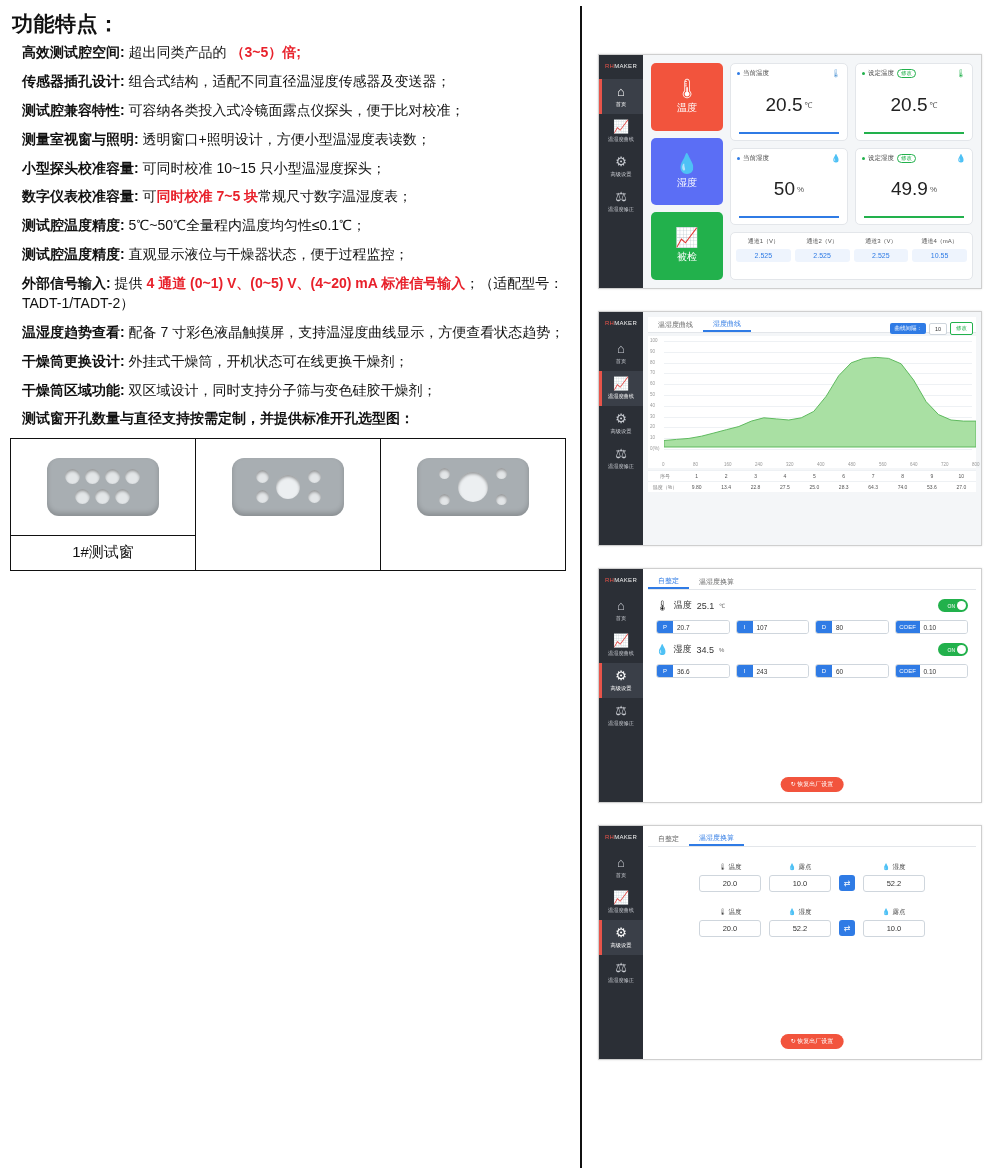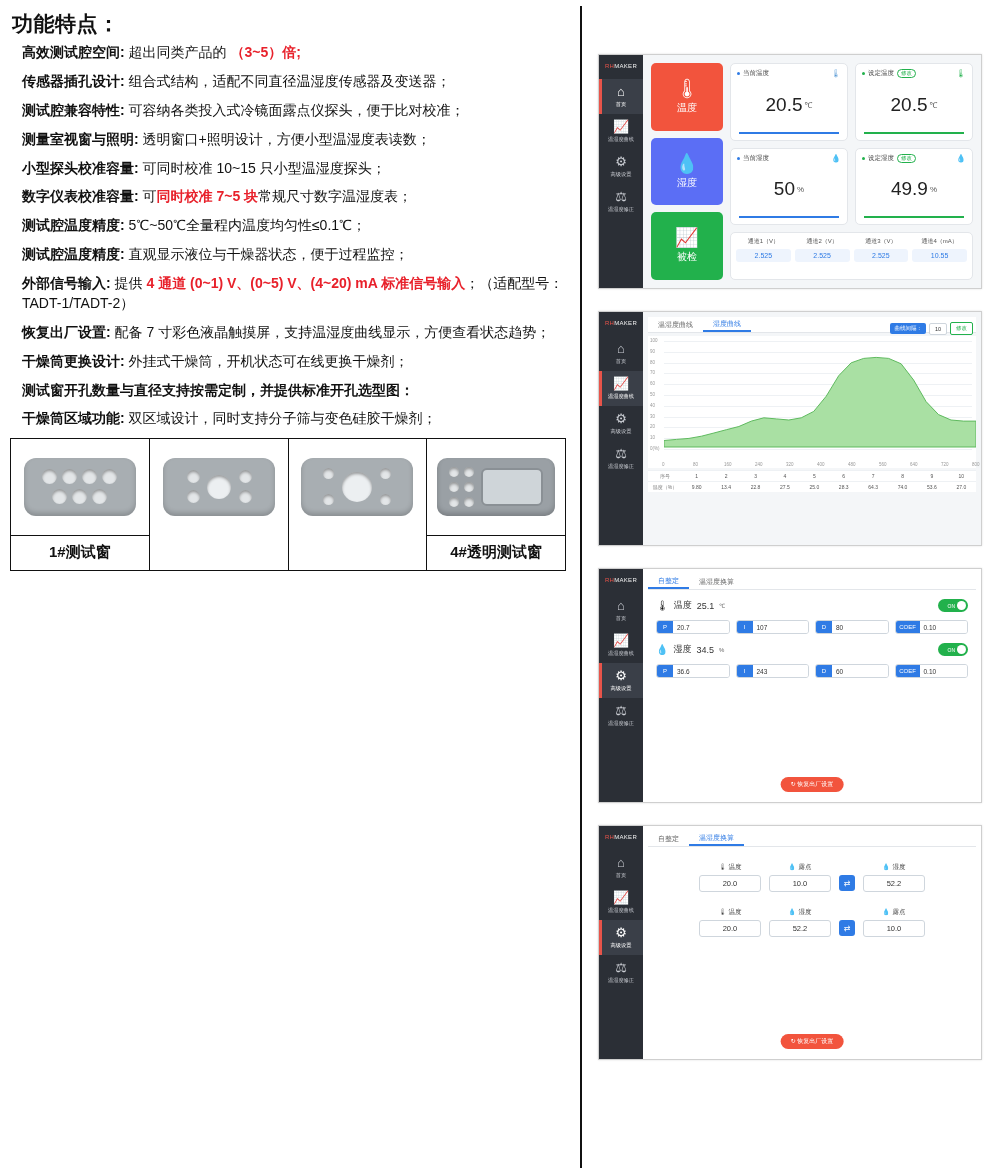--- a/index.html
+++ b/index.html
@@ -20,21 +20,21 @@
   .feat { font-size:14px; line-height:1.42; margin:0 0 9px 12px; }
   .feat b { font-weight:bold; }
   .red { color:#e8212b; font-weight:bold; }
 
   .windows {
     margin-top:8px;
     border:1px solid #111;
     display:flex;
     width:556px;
   }
-  .wcell { flex:1; border-right:1px solid #111;font-weight:bold; }
+  .wcell { flex:1; border-right:1px solid #111; }
   .wcell:last-child { border-right:none; }
   .wimg { height:96px; display:flex; align-items:center; justify-content:center; }
   .wlabel { border-top:1px solid #111; text-align:center; font-size:15px; padding:7px 0 8px; }
 
   
   .panel1 { width:112px; height:58px; background:#a8aeb2; border-radius:12px; position:relative; box-shadow:inset 0 -3px 5px rgba(0,0,0,.18); }
   .hole { position:absolute; background:#e3e6e8; border-radius:50%; box-shadow:inset 0 2px 3px rgba(0,0,0,.35); }
   .panel2 { width:112px; height:58px; background:#a8aeb2; border-radius:12px; position:relative; box-shadow:inset 0 -3px 5px rgba(0,0,0,.18); }
   .panel3 { width:112px; height:58px; background:#a8aeb2; border-radius:12px; position:relative; box-shadow:inset 0 -3px 5px rgba(0,0,0,.18); }
   .panel4 { width:118px; height:58px; background:#9aa0a5; border-radius:10px; position:relative; box-shadow:inset 0 -3px 5px rgba(0,0,0,.2); }
@@ -147,24 +147,24 @@
     <div id="feature-list">
         <p class="feat"><b>高效测试腔空间:</b> 超出同类产品的 <span class="red">（3~5）倍;</span></p>
         <p class="feat"><b>传感器插孔设计:</b> 组合式结构，适配不同直径温湿度传感器及变送器；</p>
         <p class="feat"><b>测试腔兼容特性:</b> 可容纳各类投入式冷镜面露点仪探头，便于比对校准；</p>
         <p class="feat"><b>测量室视窗与照明:</b> 透明窗口+照明设计，方便小型温湿度表读数；</p>
         <p class="feat"><b>小型探头校准容量:</b> 可同时校准 10~15 只小型温湿度探头；</p>
         <p class="feat"><b>数字仪表校准容量:</b> 可<span class="red">同时校准 7~5 块</span>常规尺寸数字温湿度表；</p>
         <p class="feat"><b>测试腔温度精度:</b> 5℃~50℃全量程内温度均匀性≤0.1℃；</p>
         <p class="feat"><b>测试腔温度精度:</b> 直观显示液位与干燥器状态，便于过程监控；</p>
         <p class="feat"><b>外部信号输入:</b> 提供 <span class="red">4 通道 (0~1) V、(0~5) V、(4~20) mA 标准信号输入</span>；（适配型号：TADT-1/TADT-2）</p>
-        <p class="feat"><b>恢复出厂设置:</b> 配备 7 寸彩色液晶触摸屏，支持温湿度曲线显示，方便查看状态趋势；</p>
+        <p class="feat"><b>温湿度趋势查看:</b> 配备 7 寸彩色液晶触摸屏，支持温湿度曲线显示，方便查看状态趋势；</p>
         <p class="feat"><b>干燥筒更换设计:</b> 外挂式干燥筒，开机状态可在线更换干燥剂；</p>
+        <p class="feat"><b>干燥筒区域功能:</b> 双区域设计，同时支持分子筛与变色硅胶干燥剂；</p>
         <p class="feat"><b>测试窗开孔数量与直径支持按需定制，并提供标准开孔选型图：</b></p>
-        <p class="feat"><b>干燥筒区域功能:</b> 双区域设计，同时支持分子筛与变色硅胶干燥剂；</p>
       </div>
 
     <div class="windows">
       <div class="wcell">
         <div class="wimg">
           <div class="panel1">
             <div class="hole" style="width:15px;height:15px;left:18px;top:11px;"></div>
             <div class="hole" style="width:15px;height:15px;left:38px;top:11px;"></div>
             <div class="hole" style="width:15px;height:15px;left:58px;top:11px;"></div>
             <div class="hole" style="width:15px;height:15px;left:78px;top:11px;"></div>
@@ -193,34 +193,20 @@
           <div class="panel3">
             <div class="hole" style="width:30px;height:30px;left:41px;top:14px;background:#eceff1;"></div>
             <div class="hole" style="width:11px;height:11px;left:22px;top:10px;"></div>
             <div class="hole" style="width:11px;height:11px;left:22px;top:36px;"></div>
             <div class="hole" style="width:11px;height:11px;left:79px;top:10px;"></div>
             <div class="hole" style="width:11px;height:11px;left:79px;top:36px;"></div>
           </div>
         </div>
       </div>
 
-      <div class="wcell">
-        <div class="wimg">
-          <div class="panel4">
-            <div class="glass" style="left:44px;top:10px;width:62px;height:38px;"></div>
-            <div class="hole" style="width:10px;height:10px;left:12px;top:9px;"></div>
-            <div class="hole" style="width:10px;height:10px;left:27px;top:9px;"></div>
-            <div class="hole" style="width:10px;height:10px;left:12px;top:24px;"></div>
-            <div class="hole" style="width:10px;height:10px;left:27px;top:24px;"></div>
-            <div class="hole" style="width:10px;height:10px;left:12px;top:39px;"></div>
-            <div class="hole" style="width:10px;height:10px;left:27px;top:39px;"></div>
-          </div>
-        </div>
-        <div class="wlabel">4#透明测试窗</div>
-      </div>
     </div>
   </div>
 
   <div class="divider"></div>
 
   <div class="right">
 
     <div class="shot s1">
       <div class="sidebar">
         <div class="logo"><span class="rh">RH</span><span>MAKER</span></div>

